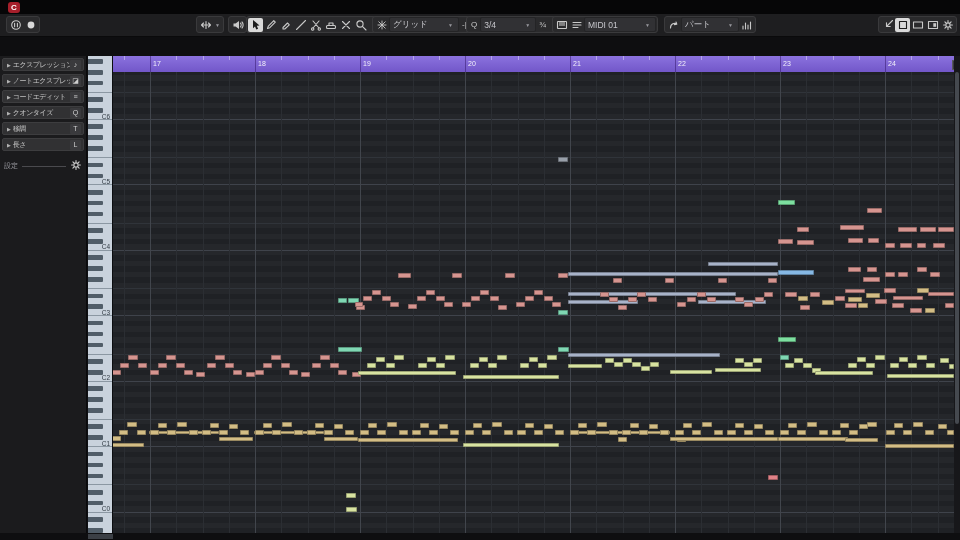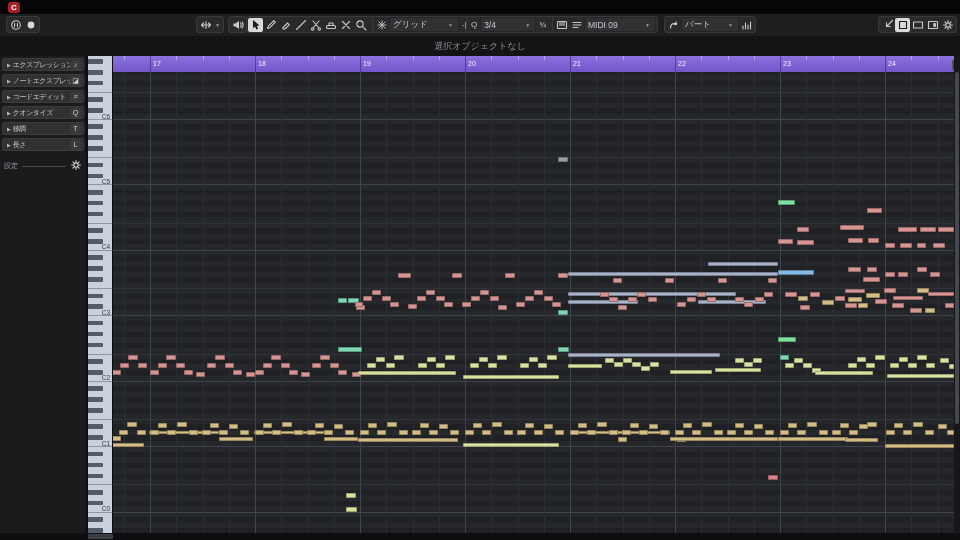--- a/index.html
+++ b/index.html
@@ -190,21 +190,21 @@
             <rect x="1.5" y="2.5" width="9" height="7" rx="0.5"></rect>
             <path d="M4 2.5v4M6 2.5v4M8 2.5v4"></path>
           </svg>
         </span>
       <span class="tbtn">
           <svg width="12" height="12" viewBox="0 0 12 12" fill="none" stroke="#c9c9c9" stroke-width="1.1" stroke-linecap="round" stroke-linejoin="round">
             <path d="M2 3.5h8M2 6h8M2 8.5h5"></path>
           </svg>
         </span>
       <span class="dd" style="width:72px">
-        <span class="lbl">MIDI 09</span>
+        <span class="lbl">MIDI 01</span>
         <span class="caret">▼</span>
       </span>
     </div>
     <div class="tgroup" style="left:664px">
       <span class="tbtn">
           <svg width="12" height="12" viewBox="0 0 12 12" fill="none" stroke="#c9c9c9" stroke-width="1.1" stroke-linecap="round" stroke-linejoin="round">
             <path d="M2.5 9C2.5 4.5 6.5 3.5 8.8 5.2M8.8 5.2L6.5 5.6M8.8 5.2L8 3"></path>
           </svg>
         </span>
       <span class="dd" style="width:58px">
@@ -241,23 +241,20 @@
         </span>
         <span class="tbtn">
           <svg width="12" height="12" viewBox="0 0 12 12" fill="none" stroke="#c9c9c9" stroke-width="1.1" stroke-linecap="round" stroke-linejoin="round">
             <circle cx="6" cy="6" r="2.1"></circle>
             <path d="M6 1.6v1.6M6 8.8v1.6M1.6 6h1.6M8.8 6h1.6M2.9 2.9L4 4M9.1 2.9L8 4M2.9 9.1L4 8M9.1 9.1L8 8"></path>
           </svg>
         </span>
       </div>
   </div>
 
-  <div id="statusbar">
-    <span>選択オブジェクトなし</span>
-  </div>
 
   <div id="inspector">
     <div id="sections">
         <div class="isec">
           <span class="tri">▶</span>
           <span class="ilbl">エクスプレッションマップ</span>
           <span class="ibadge">♪</span>
         </div>
         <div class="isec">
           <span class="tri">▶</span>

